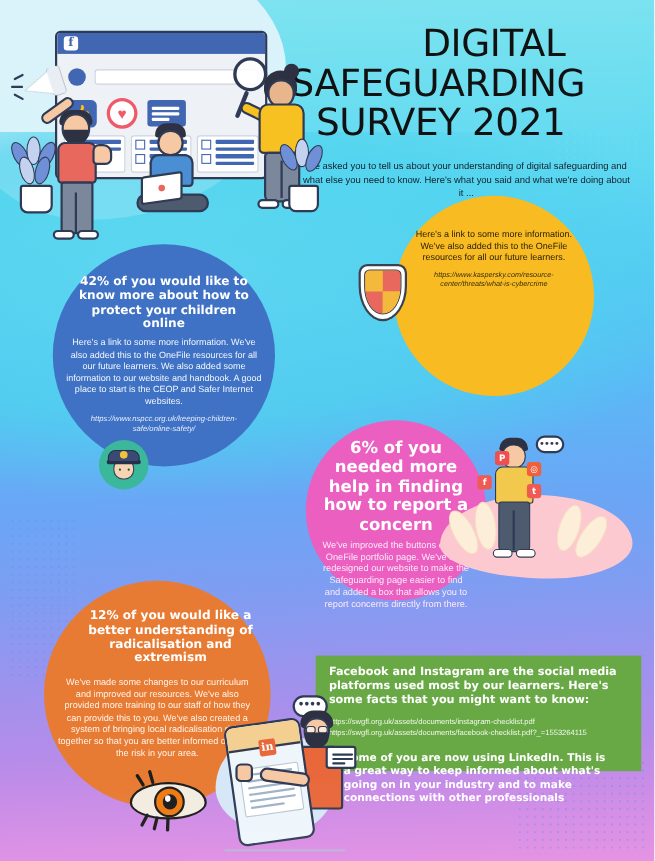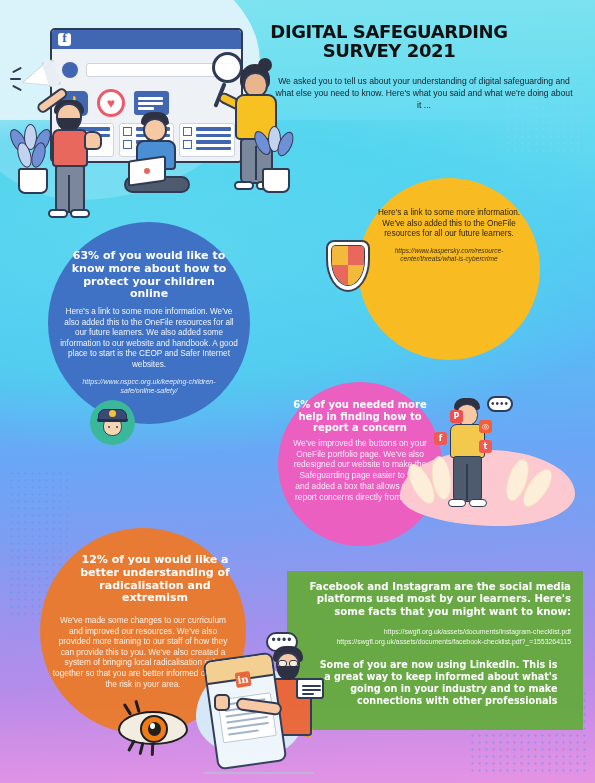--- a/index.html
+++ b/index.html
@@ -64,26 +64,26 @@
             background-image: radial-gradient(#8fd8ec 1px, transparent 1.2px); }
 
   
   .header {
     position: absolute;
     left: 258px; top: 22px;
     width: 330px;
   }
   .title {
     font-family: "DejaVu Sans", sans-serif;
-    font-weight: bold;
-    font-size: 18px;
+    font-weight: normal;
+    font-size: 34px;
     line-height: 1.06;
     letter-spacing: -0.4px;
     color: #111;
-    text-align: center;
+    text-align: right;
     width: 250px;
     margin-left: 6px;
     text-transform: uppercase;
   }
   .subtitle {
     margin-top: 16px;
     width: 300px;
     margin-left: 16px;
     font-size: 8.6px;
     line-height: 1.38;
@@ -162,41 +162,41 @@
   .b-yellow p  { font-size: 8.2px; margin-top: 8px; width: 146px; color:#2a2208; }
   .b-yellow .url { font-size: 6.6px; margin-top: 7px; width: 124px; color:#3a2f0a; }
 
   
   .b-pink {
     left: 278px; top: 382px;
     width: 164px; height: 164px;
     background: #ea5fc0;
     padding-top: 17px;
   }
-  .b-pink h3 { font-size: 10px; color: #ffffff; width: 140px; }
+  .b-pink h3 { font-size: 15px; color: #ffffff; width: 140px; }
   .b-pink p  { font-size: 8.4px; margin-top: 4px; width: 136px; color:#ffe9f8; }
 
   
   .b-orange {
     left: 40px; top: 528px;
     width: 206px; height: 206px;
     background: #e87b33;
     padding-top: 26px;
   }
   .b-orange h3 { font-size: 11px; color: #ffffff; width: 162px; margin-left: 24px; }
   .b-orange p  { font-size: 8.3px; margin-top: 10px; width: 182px; color:#fff3e9; }
 
   
   .green-panel {
     position: absolute;
-    left: 287px; top: 571px;
-    width: 296px; height: 159px;
+    left: 287px; top: 596px;
+    width: 296px; height: 105px;
     background: #68a945;
     padding: 10px 12px 8px;
-    text-align: right;
+    text-align: left;
     color: #ffffff;
   }
   .green-panel h3 {
     font-family: "DejaVu Sans", sans-serif;
     font-weight: bold;
     font-size: 10.2px;
     line-height: 1.22;
   }
   .green-panel .urls {
     margin-top: 9px;
@@ -564,21 +564,21 @@
     <div class="pot" style="left:10px;top:40px;width:30px;height:26px;border-radius:3px 3px 7px 7px;"></div>
   </div>
   <div class="plant" style="left:252px;top:130px;width:48px;height:68px;">
     <div class="leafy" style="left:4px;top:0px;transform:rotate(-26deg);"></div>
     <div class="leafy lite" style="left:16px;top:-4px;"></div>
     <div class="leafy" style="left:27px;top:1px;transform:rotate(24deg);"></div>
     <div class="pot" style="left:10px;top:38px;width:28px;height:25px;border-radius:3px 3px 7px 7px;"></div>
   </div>
 
   <div class="bubble b-blue">
-    <h3>63% of you would like to know more about how to protect your children online</h3>
+    <h3>42% of you would like to know more about how to protect your children online</h3>
     <p>Here's a link to some more information.  We've also added this to the OneFile resources for all our future learners.  We also added some information to our website and handbook.  A good place to start is the CEOP and Safer Internet websites.</p>
     <div class="url">https://www.nspcc.org.uk/keeping-children-safe/online-safety/</div>
   </div>
 
   <div class="bubble b-yellow">
     <p>Here's a link to some more information.  We've also added this to the OneFile resources for all our future learners.</p>
     <div class="url">https://www.kaspersky.com/resource-center/threats/what-is-cybercrime</div>
   </div>
 
   <div class="shield">

